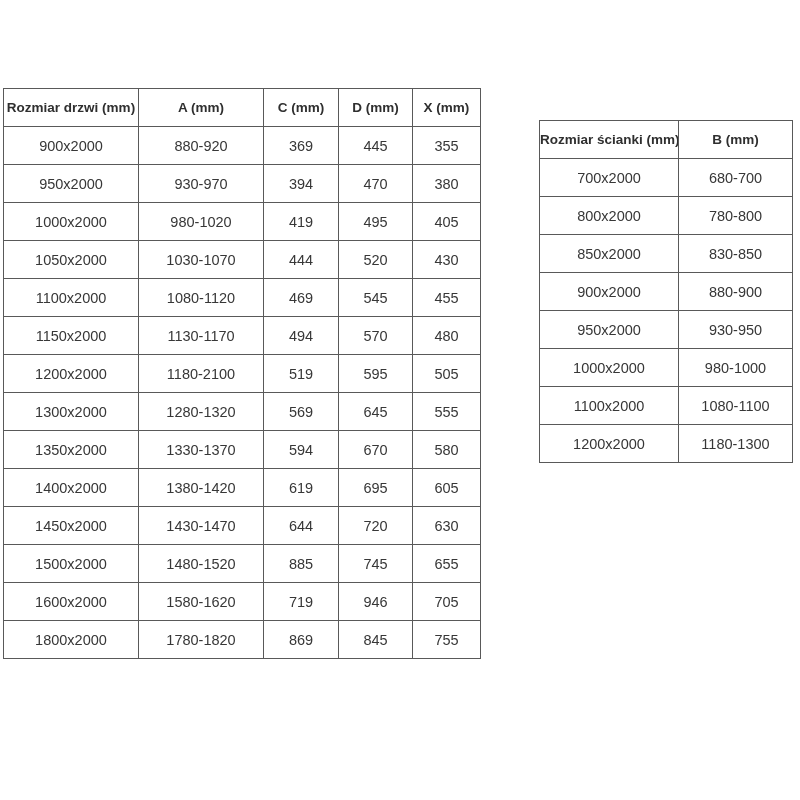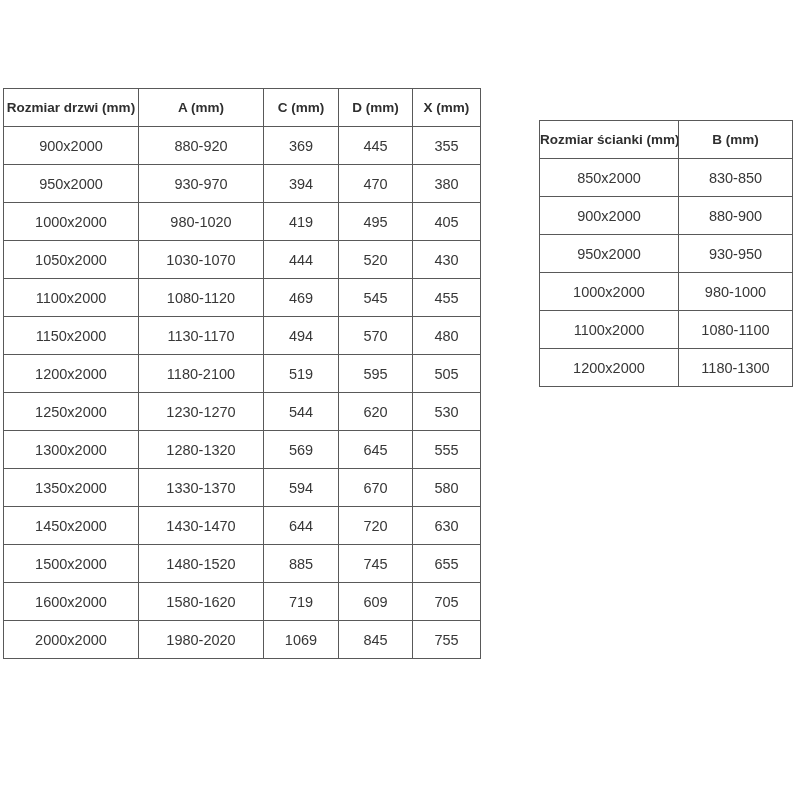--- a/index.html
+++ b/index.html
@@ -115,84 +115,92 @@
         <td>480</td>
       </tr>
       <tr>
         <td>1200x2000</td>
         <td>1180-2100</td>
         <td>519</td>
         <td>595</td>
         <td>505</td>
       </tr>
       <tr>
-        <td>1250x2000</td>
-        <td>1230-1270</td>
-        <td>544</td>
-        <td>620</td>
-        <td>530</td>
-      </tr>
-      <tr>
         <td>1300x2000</td>
         <td>1280-1320</td>
         <td>569</td>
         <td>645</td>
         <td>555</td>
       </tr>
       <tr>
         <td>1350x2000</td>
         <td>1330-1370</td>
         <td>594</td>
         <td>670</td>
         <td>580</td>
       </tr>
       <tr>
+        <td>1400x2000</td>
+        <td>1380-1420</td>
+        <td>619</td>
+        <td>695</td>
+        <td>605</td>
+      </tr>
+      <tr>
         <td>1450x2000</td>
         <td>1430-1470</td>
         <td>644</td>
         <td>720</td>
         <td>630</td>
       </tr>
       <tr>
         <td>1500x2000</td>
         <td>1480-1520</td>
         <td>885</td>
         <td>745</td>
         <td>655</td>
       </tr>
       <tr>
         <td>1600x2000</td>
         <td>1580-1620</td>
         <td>719</td>
-        <td>609</td>
+        <td>946</td>
         <td>705</td>
       </tr>
       <tr>
-        <td>2000x2000</td>
-        <td>1980-2020</td>
-        <td>1069</td>
+        <td>1800x2000</td>
+        <td>1780-1820</td>
+        <td>869</td>
         <td>845</td>
         <td>755</td>
       </tr>
     </tbody>
   </table>
 
 <table id="wall-table">
   <colgroup>
     <col style="width:139px">
     <col style="width:114px">
   </colgroup>
 <thead>
       <tr>
         <th>Rozmiar ścianki (mm)</th>
         <th>B (mm)</th>
       </tr>
     </thead>
     <tbody>
       <tr>
+        <td>700x2000</td>
+        <td>680-700</td>
+      </tr>
+      <tr>
+        <td>800x2000</td>
+        <td>780-800</td>
+      </tr>
+      <tr>
         <td>850x2000</td>
         <td>830-850</td>
       </tr>
       <tr>
         <td>900x2000</td>
         <td>880-900</td>
       </tr>
       <tr>
         <td>950x2000</td>
         <td>930-950</td>

